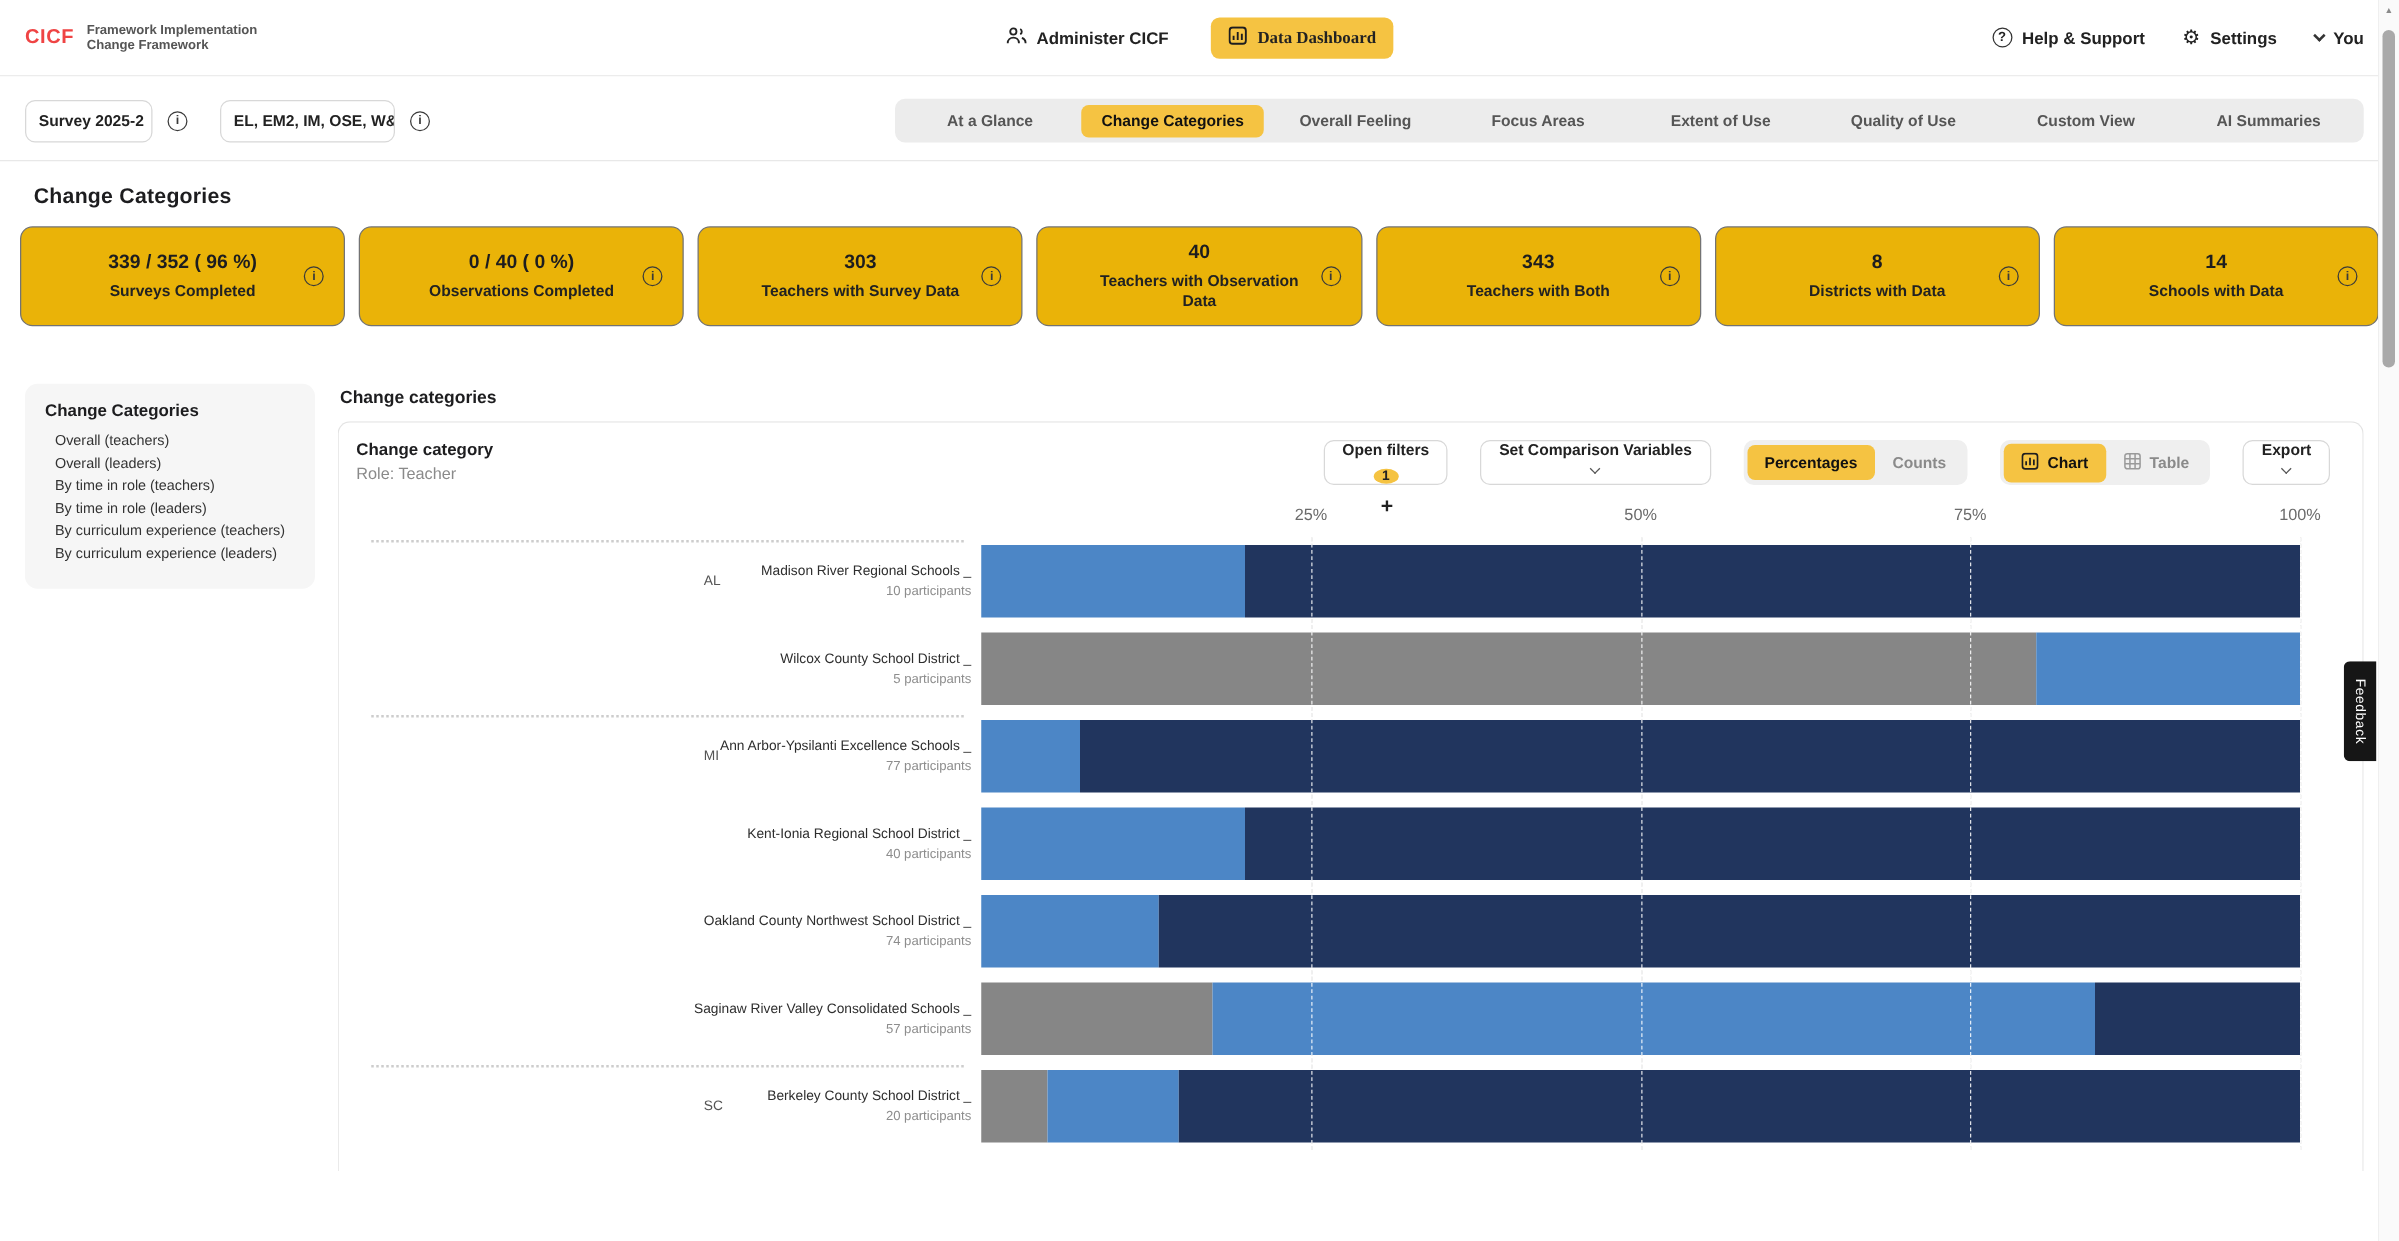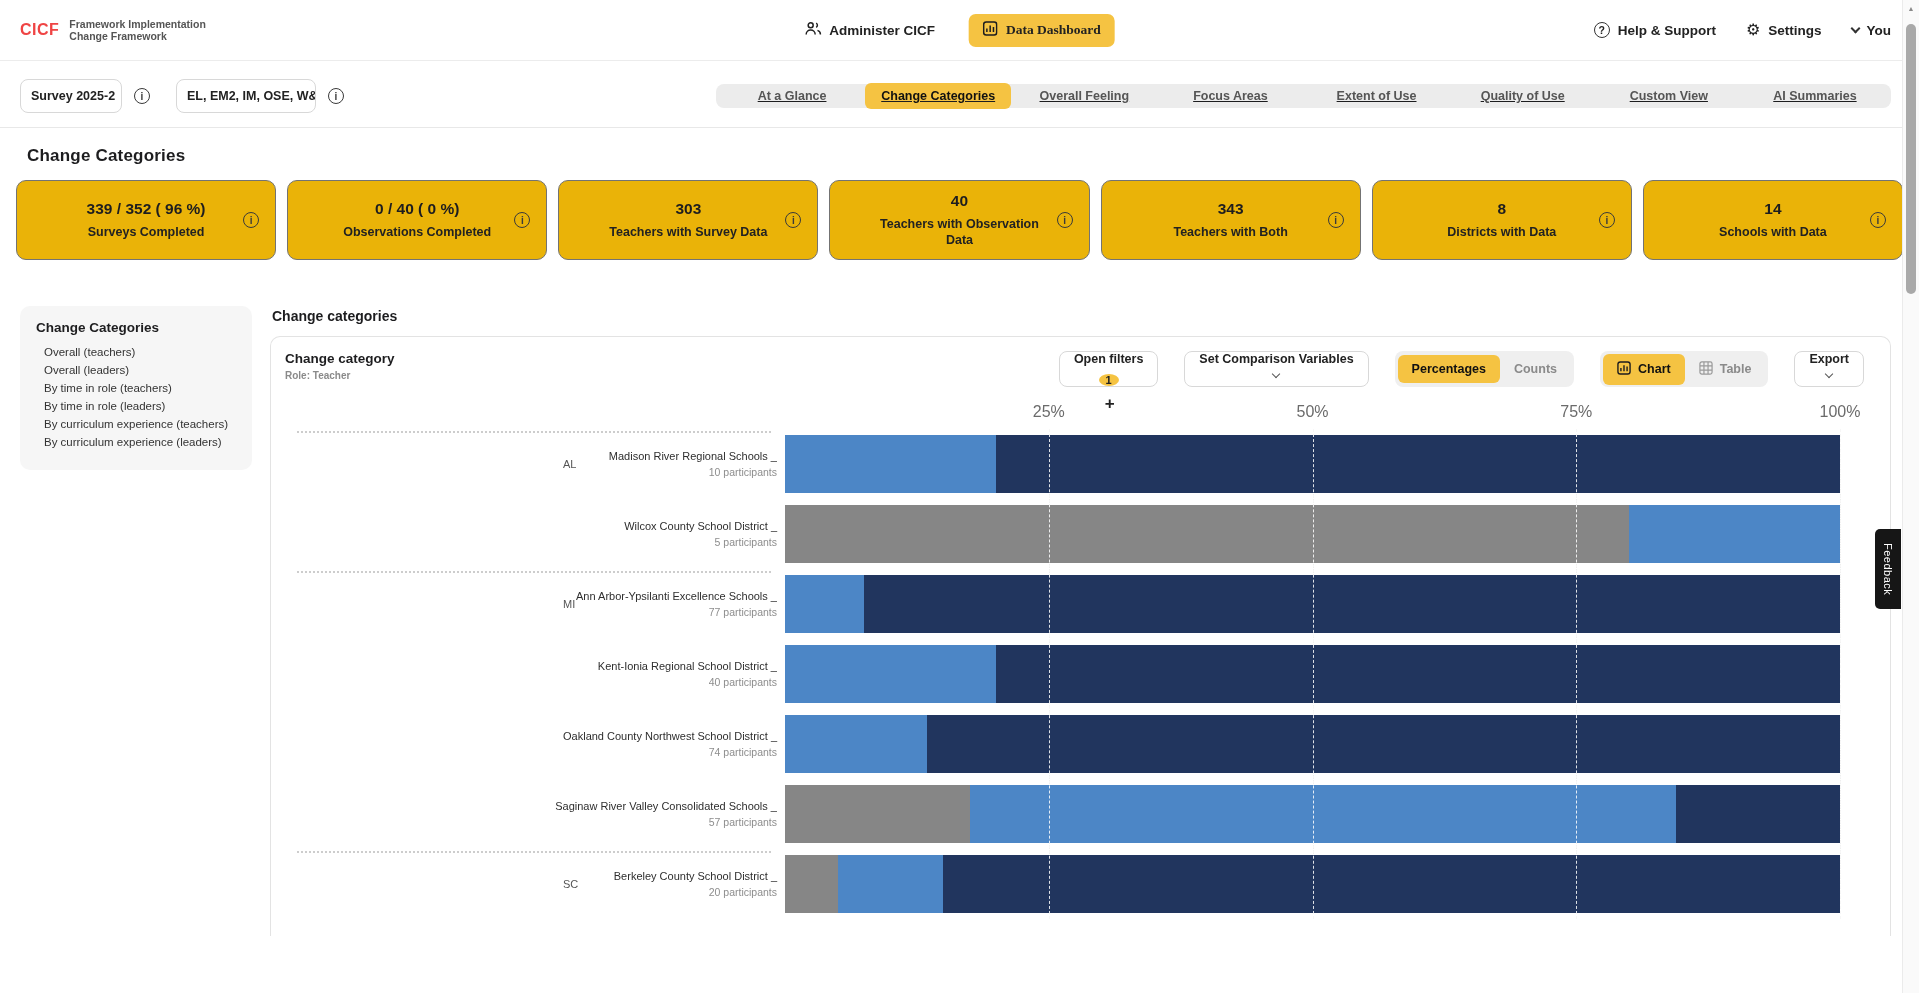--- a/index.html
+++ b/index.html
@@ -24,22 +24,22 @@
 
   
   .filterrow { display:flex; align-items:center; padding:18px 28px 14px 20px; }
   .selbox { border:1px solid #d8d8d8; border-radius:8px; height:34px; display:flex; align-items:center;
     padding:0 10px; font-size:12.5px; font-weight:700; color:#222; white-space:nowrap; overflow:hidden; background:#fff; }
   .selbox.survey { width:102px; }
   .selbox.curr { width:140px; margin-left:26px; }
   .info { width:16px; height:16px; min-width:16px; border:1.5px solid #3a3a3a; border-radius:50%;
     font-size:10px; font-style:normal; display:flex; align-items:center; justify-content:center;
     font-weight:700; color:#3a3a3a; margin-left:12px; }
-  .tabbar { margin-left:auto; background:#ececec; border-radius:8px; height:24px; display:flex;
-    align-items:center; padding:3px; width:1175px;text-decoration:underline; }
+  .tabbar { margin-left:auto; background:#ececec; border-radius:8px; height:35px; display:flex;
+    align-items:center; padding:3px; width:1175px; }
   .tab { flex:1; text-align:center; font-size:12.5px; color:#555; font-weight:600; padding:6px 0;
     border-radius:6px; cursor:pointer; white-space:nowrap; }
   .tab.active { background:#f5c342; color:#111; font-weight:800; }
   .hr { border-top:1px solid #e8e8e8; }
 
   
   .pagehead { font-size:17px; font-weight:800; padding:18px 0 14px 27px; letter-spacing:.2px; }
   .cards { display:flex; gap:11px; padding:0 16px; }
   .card { flex:1; border:1px solid #737373; border-radius:10px; height:80px; position:relative;
     display:flex; flex-direction:column; align-items:center; justify-content:center; background:#eab308; }
@@ -52,38 +52,38 @@
   .sidepanel { width:232px; margin-left:20px; background:#f6f6f6; border-radius:10px;
     padding:14px 16px; height:164px; }
   .sidepanel .sp-title { font-size:13.5px; font-weight:800; margin-bottom:8px; }
   .sidepanel .sp-item { font-size:11.5px; color:#333; padding:3px 0 3px 8px; cursor:pointer; }
 
   .mainarea { flex:1; margin-left:18px; margin-right:28px; }
   .mainhead { font-size:14px; font-weight:800; margin:2px 0 12px 2px; }
   .panel { border:1px solid #e3e3e3; border-radius:10px 10px 0 0; border-bottom:none; padding:14px 0 0 14px; height:600px; overflow:hidden; }
   .panelhead { display:flex; align-items:flex-start; padding-right:26px; }
   .ph-title { font-size:13.5px; font-weight:800; }
-  .ph-sub { font-size:10px; color:#8a8a8a; margin-top:4px;font-weight:bold; }
+  .ph-sub { font-size:13px; color:#8a8a8a; margin-top:4px; }
   .controls { margin-left:auto; display:flex; align-items:center; gap:26px; }
   .btn { border:1px solid #d8d8d8; border-radius:8px; height:36px; display:flex; align-items:center;
     gap:8px; padding:0 14px; font-size:12.5px; font-weight:700; color:#222; background:#fff; cursor:pointer;flex-direction:column; }
   .badge { width:20px; height:20px; border-radius:50%; background:#f5c342; font-size:11px; font-weight:800;
     display:flex; align-items:center; justify-content:center; }
   .plus { font-size:17px; font-weight:600; margin-left:2px; }
   .chev-sm { width:6px; height:6px; border-right:1.8px solid #555; border-bottom:1.8px solid #555;
     transform:rotate(45deg); margin-top:-3px; }
   .seg-group { background:#efefef; border-radius:8px; padding:3px; height:36px; display:flex; align-items:center; }
   .seg { padding:7px 14px; border-radius:6px; font-size:12.5px; font-weight:700; color:#8a8a8a;
     display:flex; align-items:center; gap:7px; cursor:pointer; }
   .seg.active { background:#f5c342; color:#111; }
 
   
   .chart { margin-top:16px; position:relative; }
   .axisrow { position:relative; height:26px; margin-left:500px; margin-right:50px; }
-  .axis-tick { position:absolute; transform:translateX(-50%); font-size:16px; color:#6b6b6b; top:0; }
+  .axis-tick { position:absolute; transform:translateX(-50%); font-size:13px; color:#6b6b6b; top:0; }
   .rows-wrap { position:relative; }
   .grid { position:absolute; top:0; bottom:0; pointer-events:none; }
   .gl { position:absolute; top:0; bottom:0; width:0; }
   .gl.bg { border-left:1px dashed #c8c8c8; z-index:0; }
   .gl.fg { border-left:1px dashed rgba(255,255,255,.85); z-index:3; }
   .crow { display:flex; height:70px; align-items:center; position:relative; }
   .group-sep { position:absolute; top:2px; left:12px; width:474px; border-top:2px dotted #cdcdcd; }
   .labelcol { width:500px; min-width:500px; position:relative; height:100%; }
   .statelab { position:absolute; left:278px; top:50%; transform:translateY(-50%); font-size:11px; color:#555; }
   .namewrap { position:absolute; right:8px; top:50%; transform:translateY(-50%); text-align:right; }

